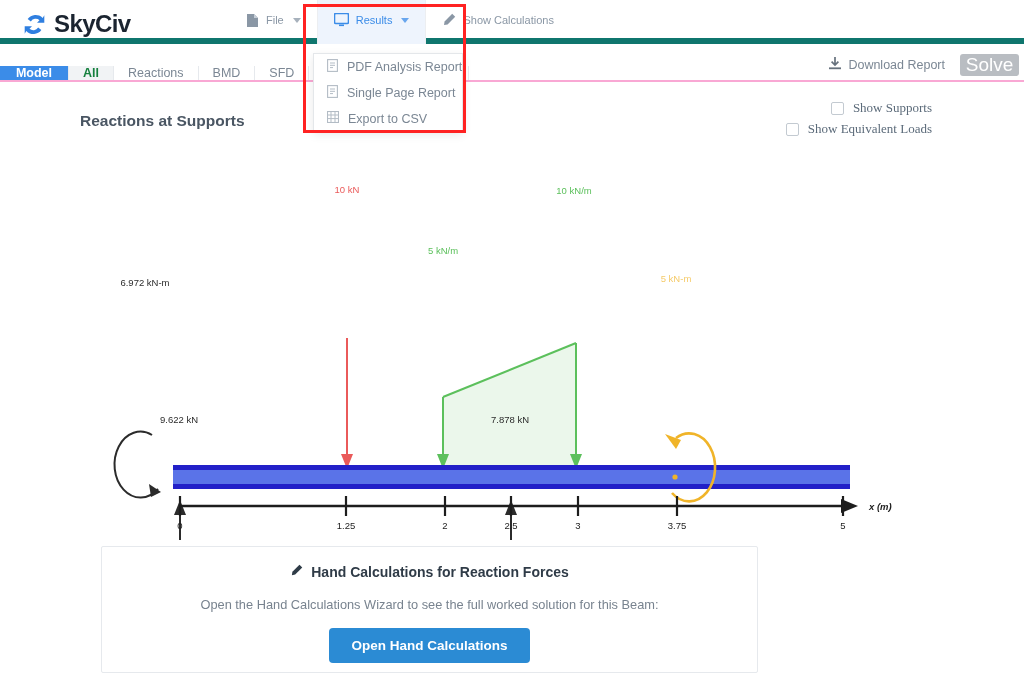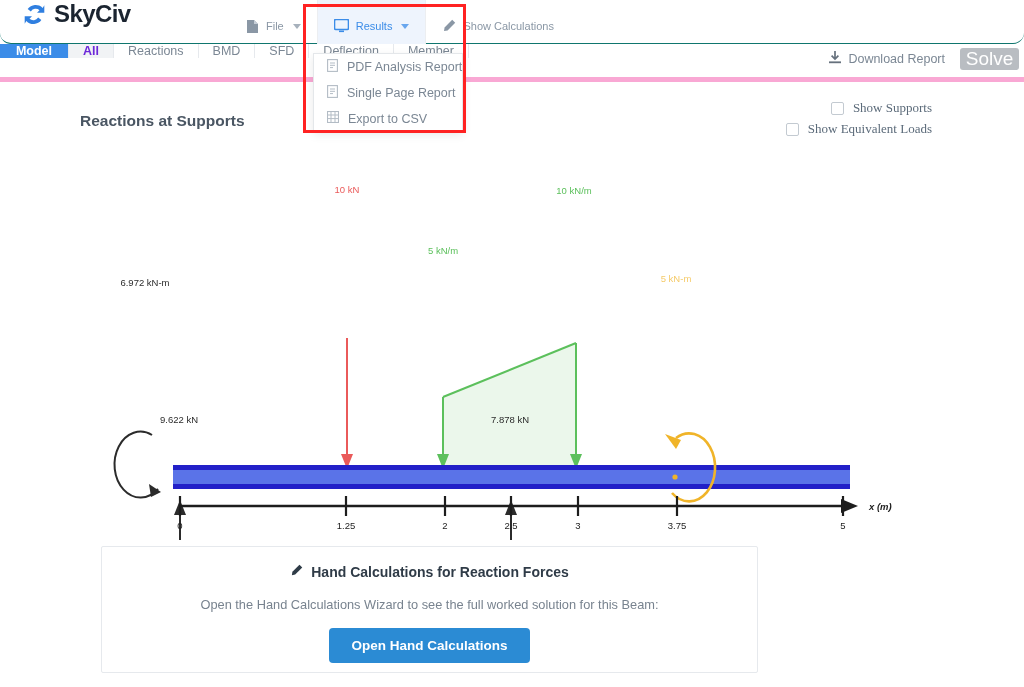--- a/index.html
+++ b/index.html
@@ -9,25 +9,24 @@
     font-family:"Liberation Sans", sans-serif;
     background:#ffffff;
     color:#3c4858;
     overflow:hidden;
     position:relative;
   }
 
   
   .header {
     height:44px; width:100%;
-    display:flex; align-items:flex-start;
-    border-bottom:1px solid #0f766e;
+    display:flex; align-items:flex-end;
+    border-bottom:6px solid #0f766e;
     background:#fff;
     position:relative;
-    border-radius:11px;
   }
   .brand {
     display:flex; align-items:center; gap:7px;
     padding-left:22px; width:230px;
   }
   .brand-mark { width:25px; height:25px; flex:0 0 25px; }
   .brand-text {
     font-size:24px; font-weight:bold; letter-spacing:-0.6px; color:#1b2430;
   }
   .topnav { display:flex; align-items:stretch; height:44px; }
@@ -61,31 +60,31 @@
 
   
   .redbox {
     position:absolute; left:303px; top:4px; width:163px; height:129px;
     border:3px solid #ff2222; z-index:60; pointer-events:none;
   }
 
   
   .tabbar {
     height:38px; width:100%;
-    display:flex; align-items:flex-start;
-    border-bottom:5px solid #f9a8d4; background:#fff;
+    display:flex; align-items:flex-end;
+    border-bottom:2px solid #f9a8d4; background:#fff;
     position:relative;
   }
   .tab {
     display:flex; align-items:center; justify-content:center;
     padding:0 14px; font-size:12.5px; color:#7b8794;
     border-right:1px solid #e6e9ed; cursor:pointer; white-space:nowrap;
   }
   .tab.primary { background:#3b8ce8; color:#fff; font-weight:600; min-width:69px; }
-  .tab.selected { background:#f1f3f5; color:#6d28d9; font-weight:600; }
+  .tab.selected { background:#f1f3f5; color:#15803d; font-weight:600; }
   .tab-spacer { flex:1; border-right:1px solid #e6e9ed; }
   .tb-right { display:flex; align-items:stretch; }
   .download-btn {
     display:flex; align-items:center; gap:7px;
     padding:0 15px; font-size:12.5px; color:#7b8794; cursor:pointer;
   }
   .solve-btn {
     display:flex; align-items:center; justify-content:center;
     width:59px; font-size:19px; color:#fff; background:#b9bdc2;
     cursor:default; border-radius:3px; margin:4px 5px 4px 0;

